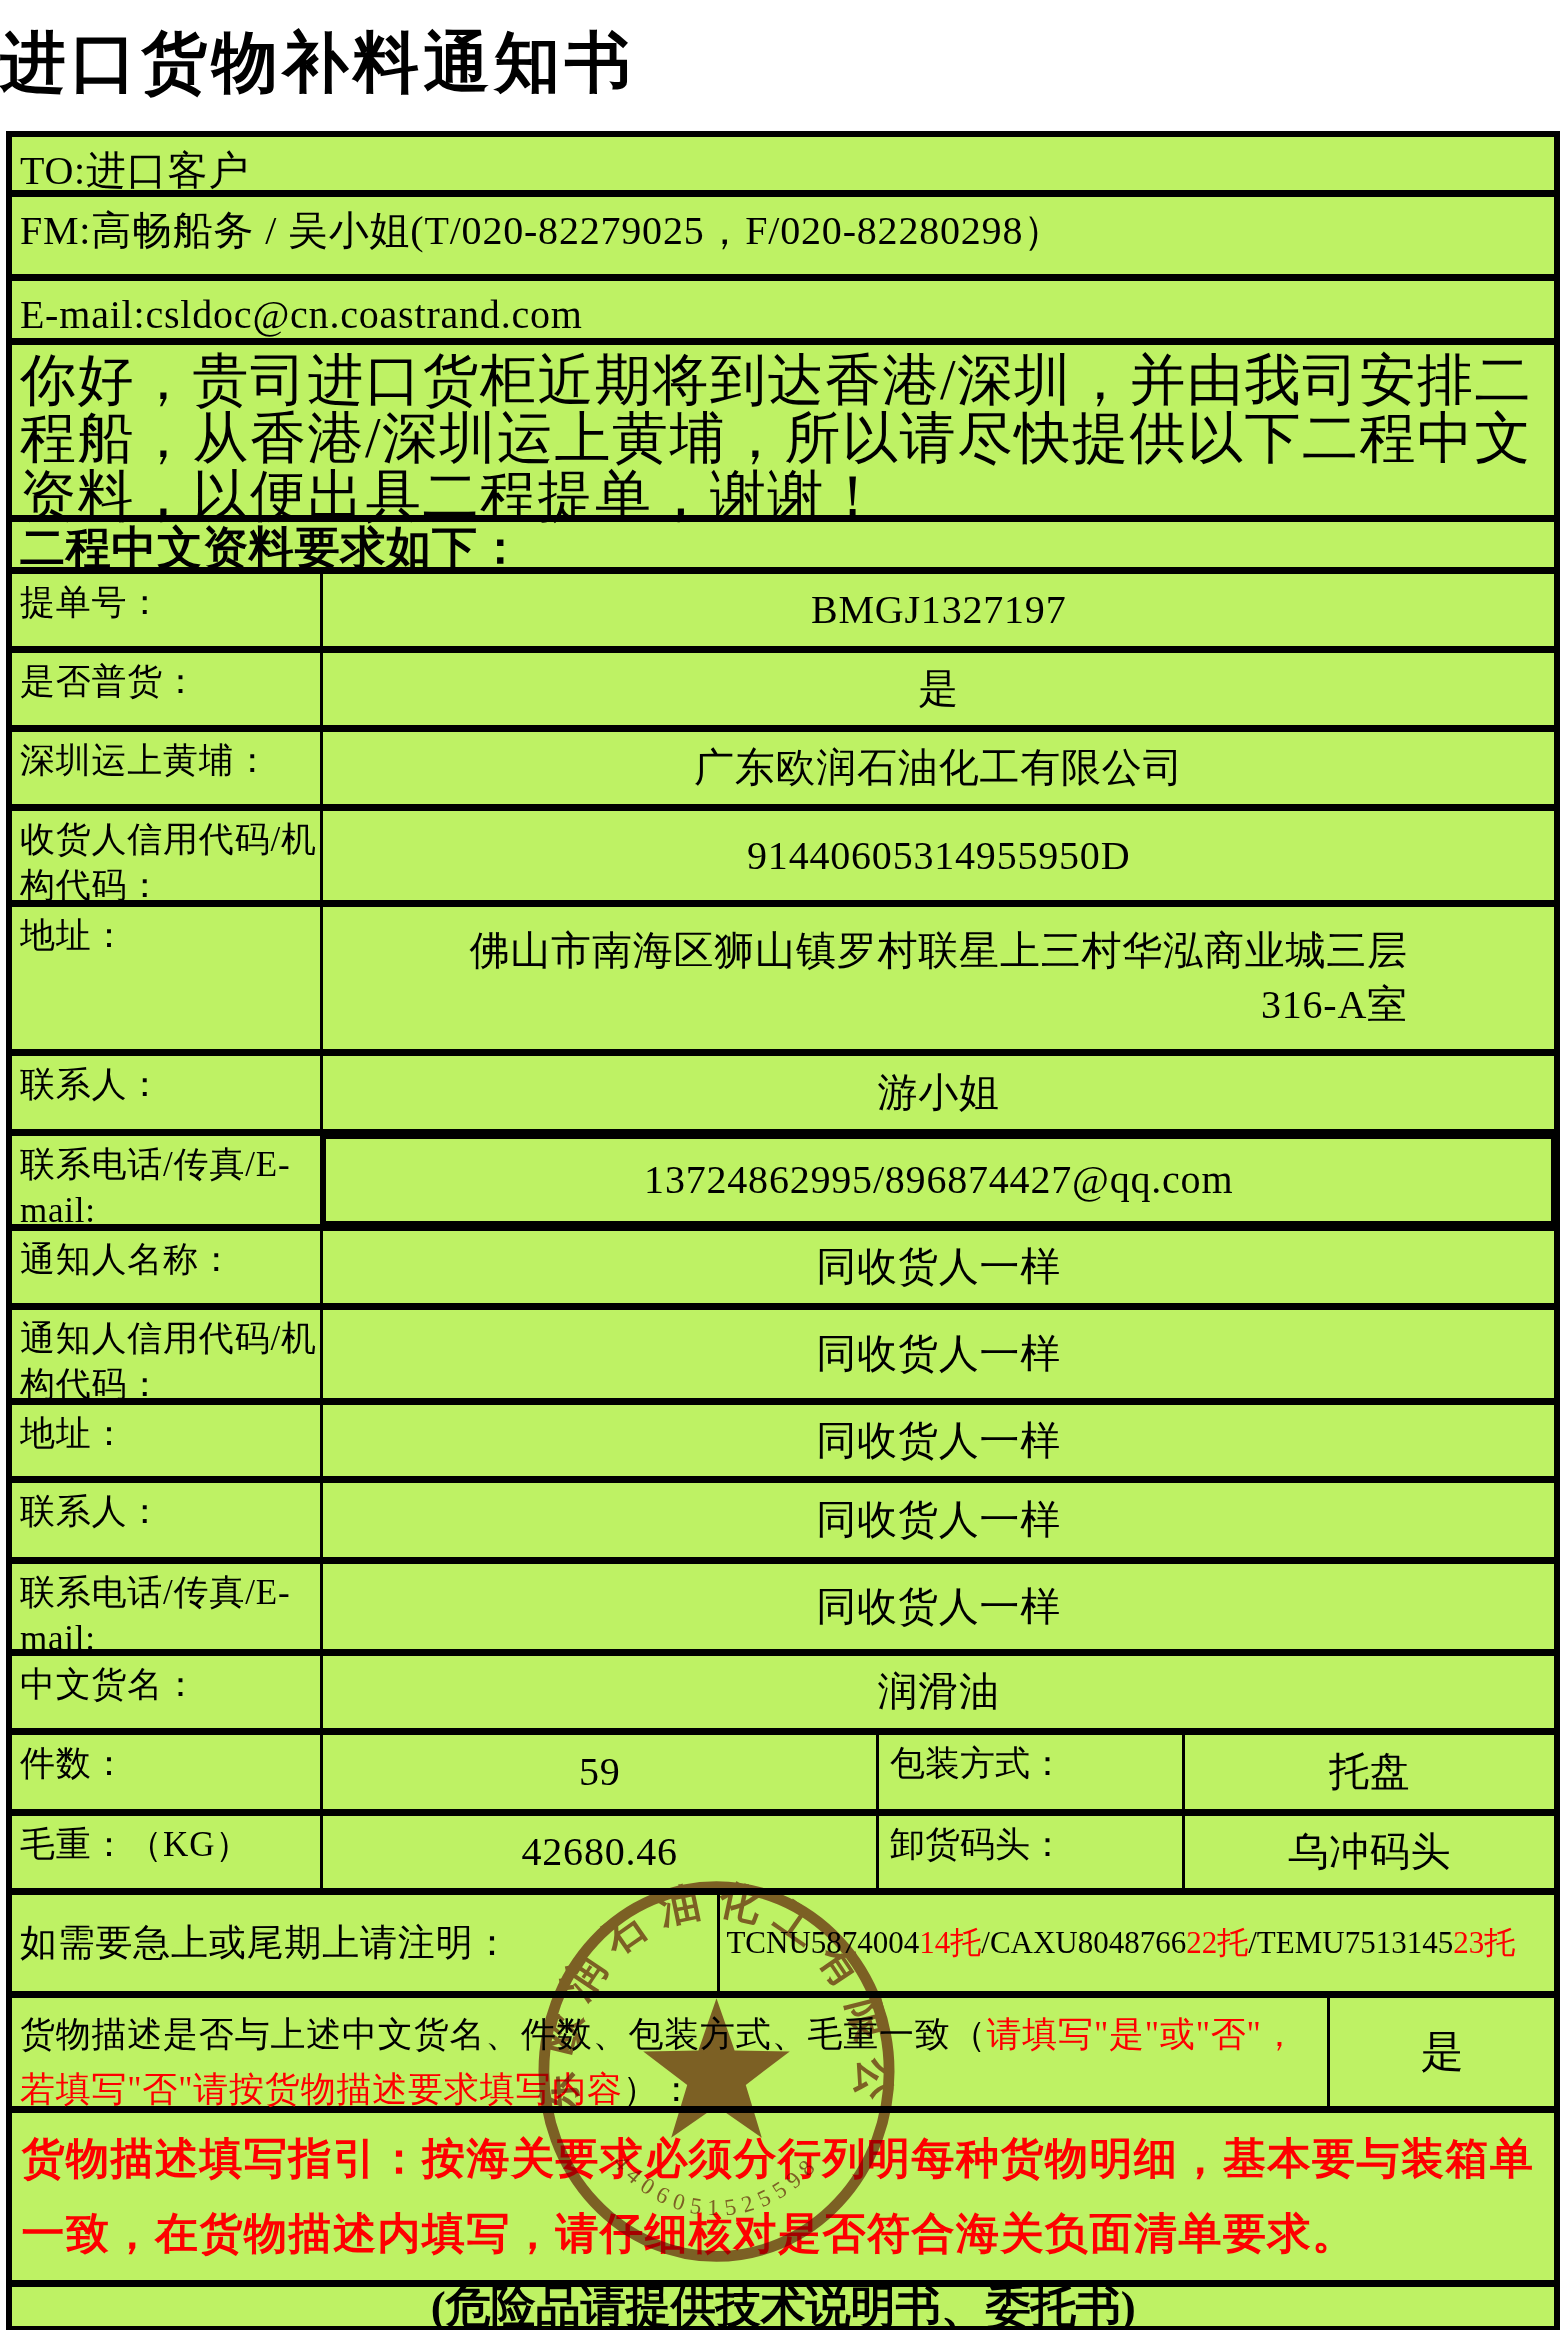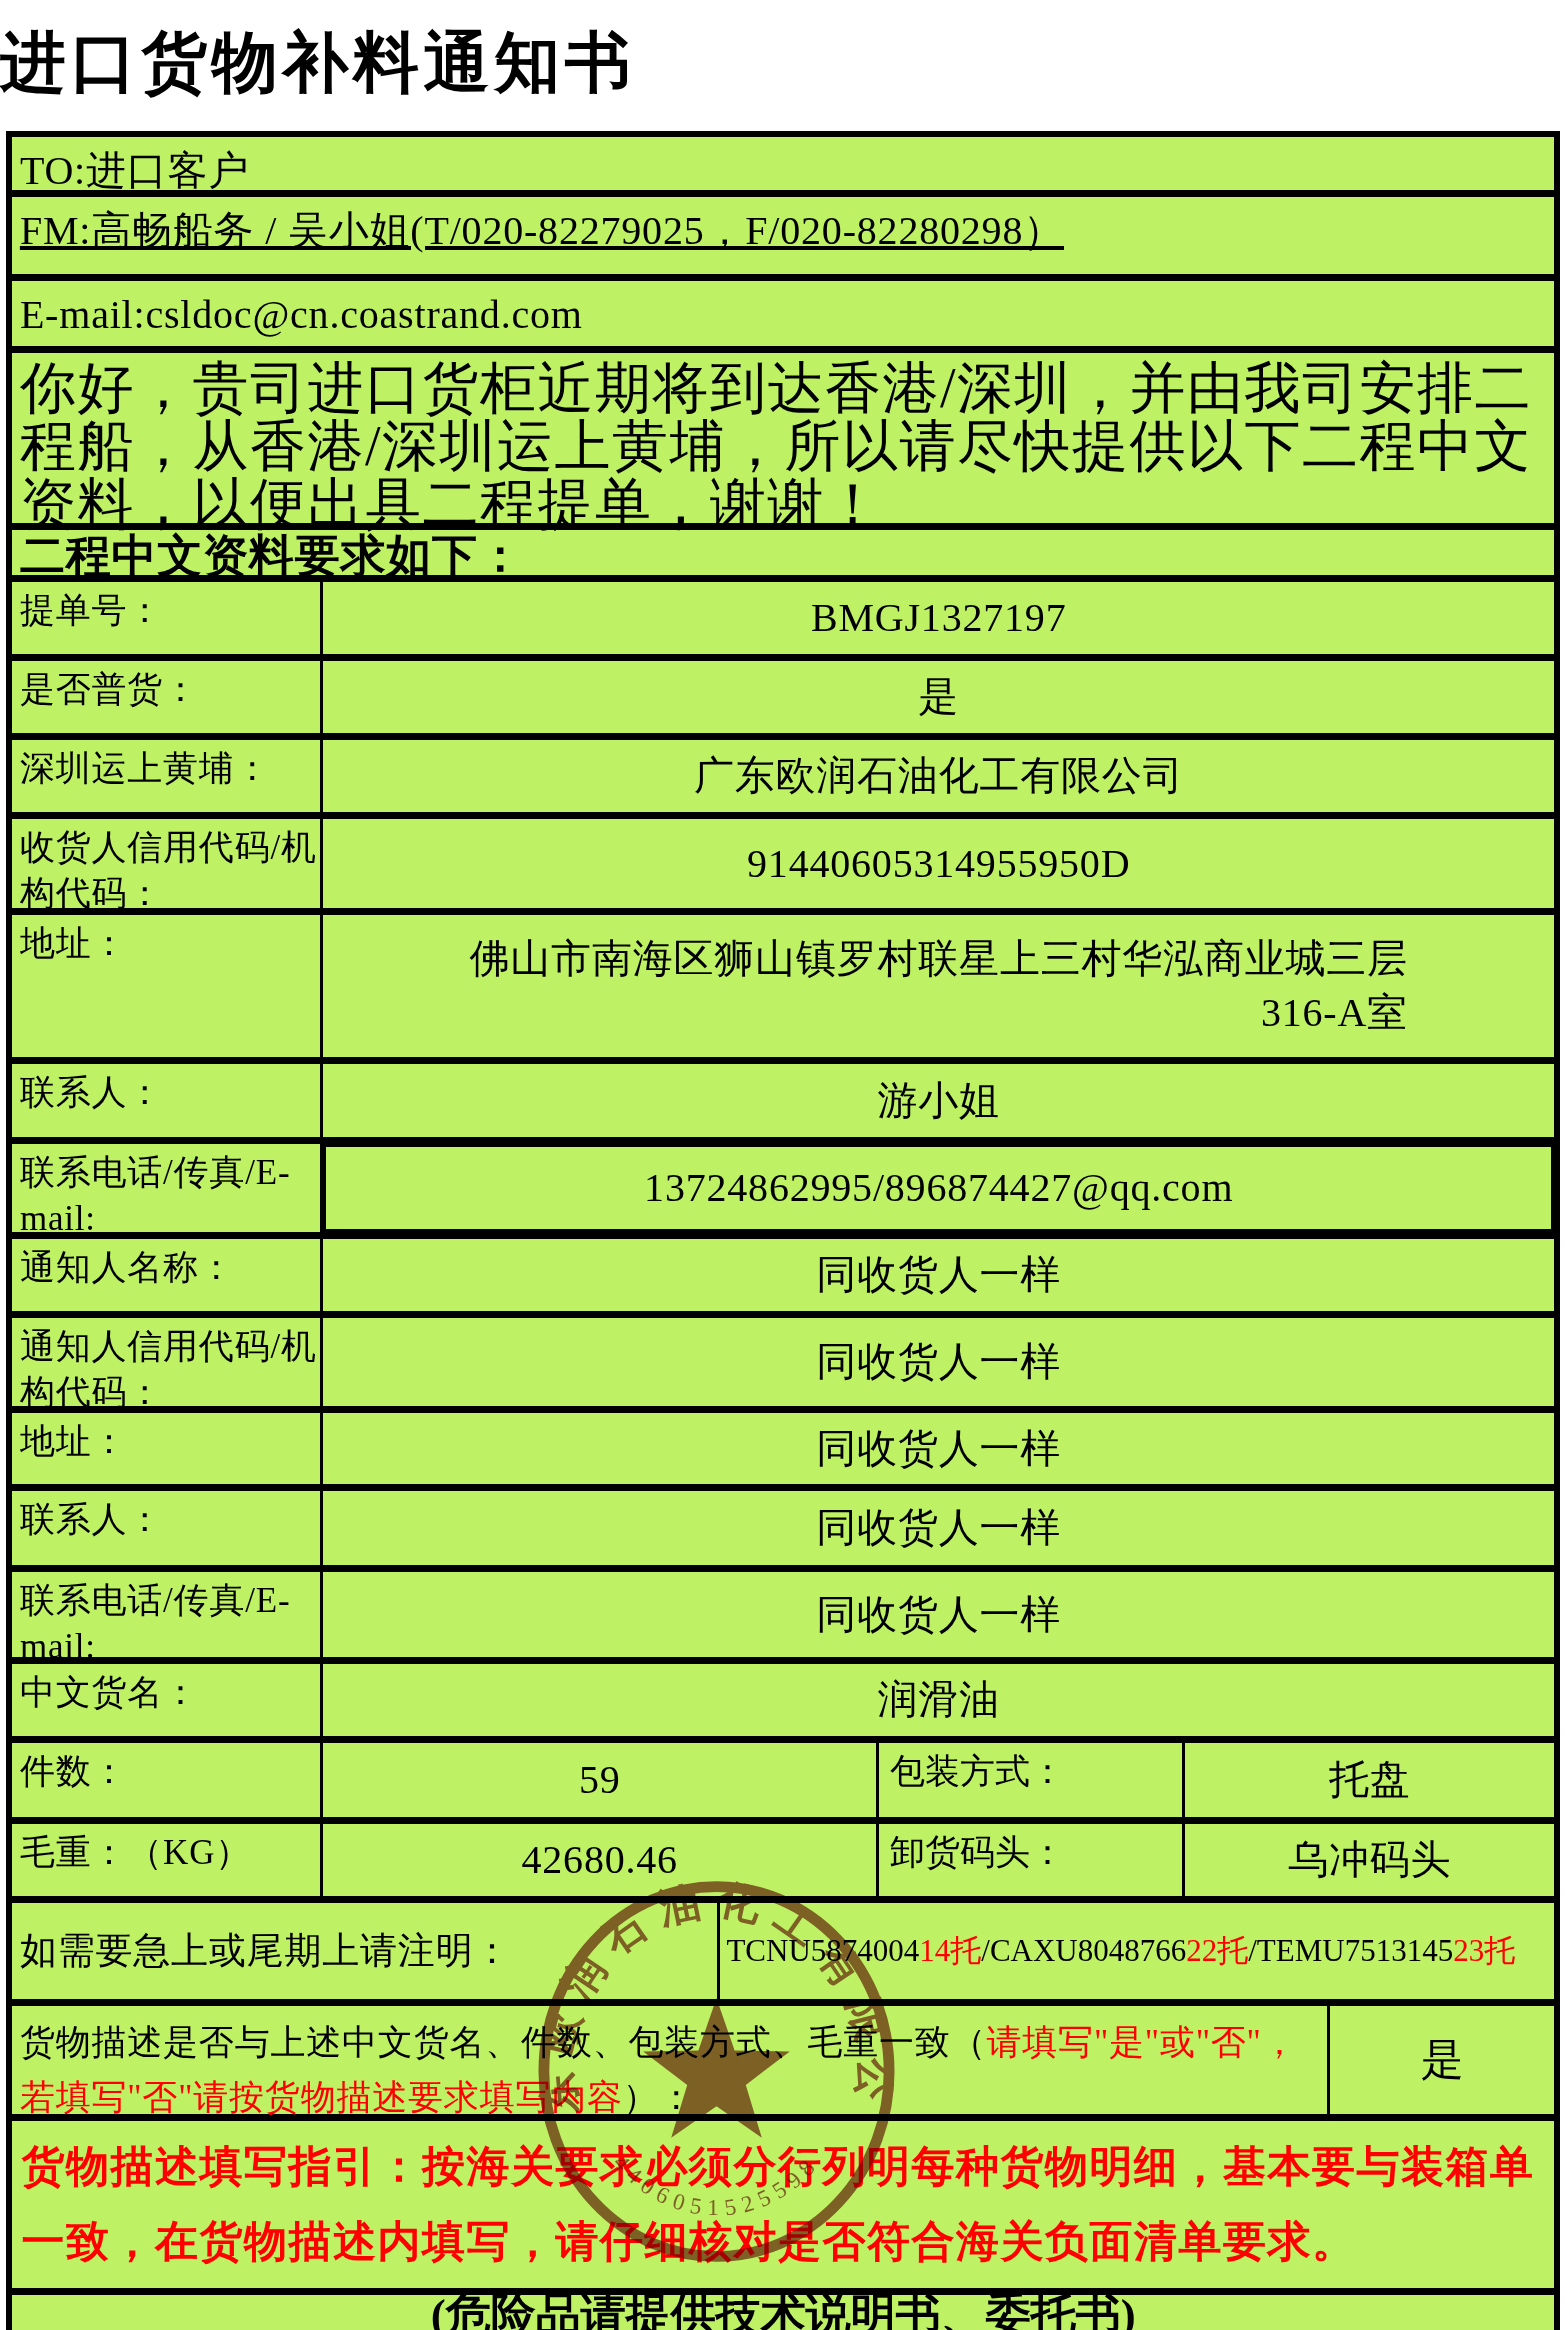--- a/index.html
+++ b/index.html
@@ -36,21 +36,21 @@
   .wide-lbl{width:708px;flex:none;display:flex;align-items:center;padding:0 0 0 7.7px;
             font-size:37px;border-right:3.8px solid #000;box-sizing:border-box;letter-spacing:0.8px;}
   .urgval{flex:1;display:flex;align-items:center;padding-left:6.2px;font-size:31px;letter-spacing:0;border-radius:19px;}
   .confirm-left{width:1318px;flex:none;border-right:3.8px solid #000;box-sizing:border-box;
                 padding:9.2px 7.7px 0 7.7px;font-size:35px;line-height:1.58;letter-spacing:0.8px;}
   .confirm-right{flex:1;display:flex;align-items:center;justify-content:center;font-size:43px;}
   .guide{font-size:43px;font-weight:bold;line-height:75px;padding:7.7px 9.2px 0 9.2px;letter-spacing:1.5px;}
   .footer-row{justify-content:center;align-items:center;display:flex;}
   .footer-text{font-size:45px;font-weight:bold;text-align:center;width:100%;}
   .red{color:#fe0000;}
-  .h-to{height:60px;}  .h-fm{height:84px;text-decoration:underline;}  .h-em{height:72px;}
+  .h-to{height:60px;}  .h-fm{height:84px;}  .h-em{height:64px;}
   .h-msg{height:177px;} .h-sec{height:52px;}
   .h-f0{height:79px;} .h-f1{height:79px;} .h-f2{height:79px;} .h-f3{height:96px;}
   .h-f4{height:149px;} .h-f5{height:80px;} .h-f6{height:95px;} .h-f7{height:79px;}
   .h-f8{height:95px;} .h-f9{height:78px;} .h-f10{height:81px;} .h-f11{height:92px;}
   .h-f12{height:79px;} .h-pieces{height:81px;} .h-weight{height:79px;}
   .h-urgent{height:103px;} .h-confirm{height:115px;} .h-guide{height:174px;} .h-footer{height:39px;}
   .stamp{
     position:absolute;left:530px;top:1875px;width:373px;height:393px;
     opacity:0.88;mix-blend-mode:multiply;pointer-events:none;
   }

